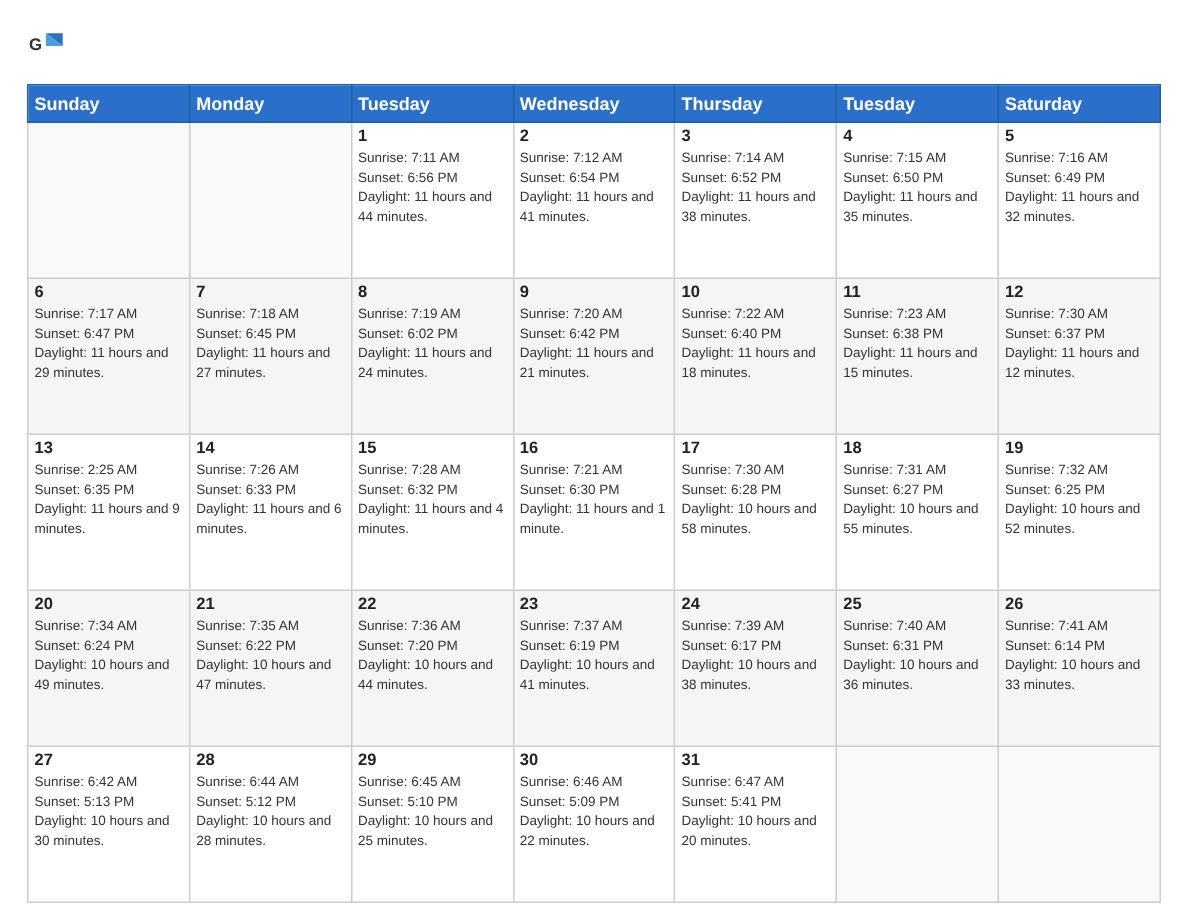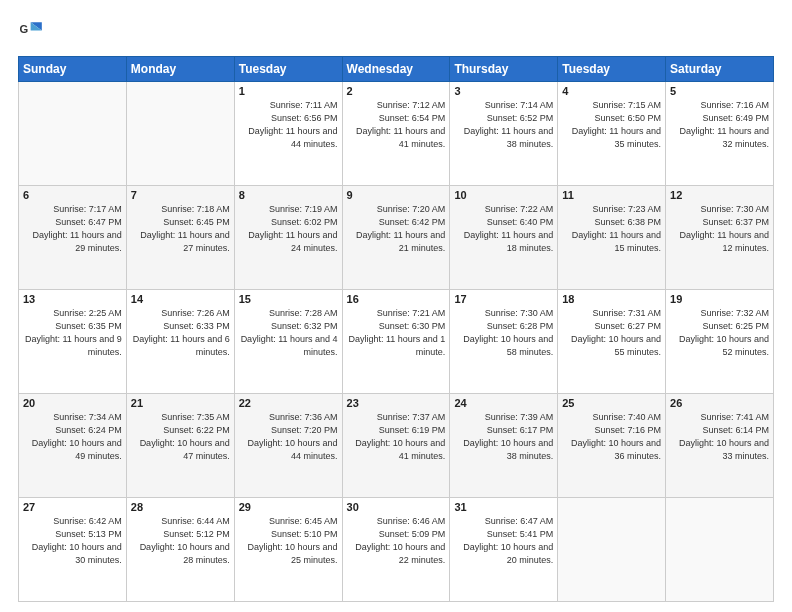--- a/index.html
+++ b/index.html
@@ -83,21 +83,20 @@
       font-size: 11px;
       font-weight: bold;
       color: #222;
       display: block;
       margin-bottom: 2px;
     }
     .day-info {
       font-size: 9px;
       line-height: 1.45;
       color: #333;
-      text-align: right;
     }
     .row-shade td {
       background: #f5f5f5;
     }
   </style>
 </head>
 <body>
 
 <div class="page">
   <div class="header">
@@ -283,21 +282,21 @@
           </td>
           <td>
             <span class="day-num">24</span>
             <div class="day-info">Sunrise: 7:39 AM
 Sunset: 6:17 PM
 Daylight: 10 hours and 38 minutes.</div>
           </td>
           <td>
             <span class="day-num">25</span>
             <div class="day-info">Sunrise: 7:40 AM
-Sunset: 7:16 PM
+Sunset: 6:31 PM
 Daylight: 10 hours and 36 minutes.</div>
           </td>
           <td>
             <span class="day-num">26</span>
             <div class="day-info">Sunrise: 7:41 AM
 Sunset: 6:14 PM
 Daylight: 10 hours and 33 minutes.</div>
           </td>
         </tr>
         <tr>

